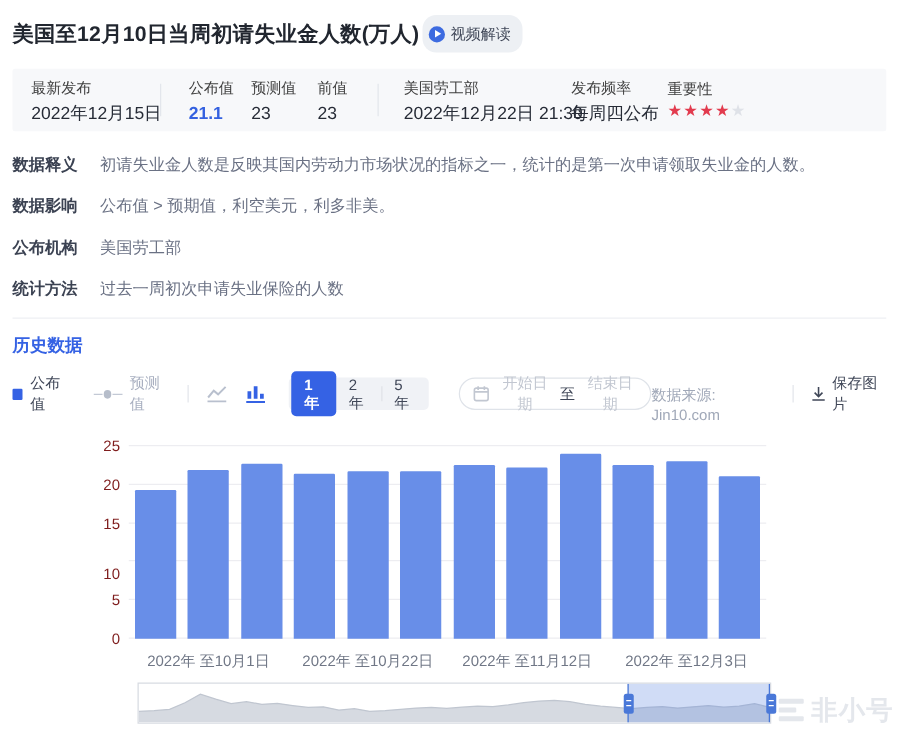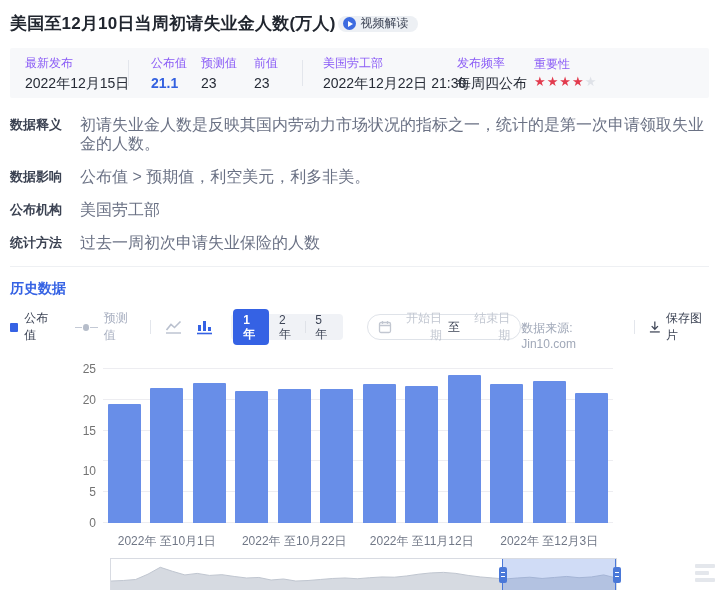--- a/index.html
+++ b/index.html
@@ -4,41 +4,41 @@
 <style>
   * { margin:0; padding:0; box-sizing:border-box; }
   html,body { width:719px; height:590px; background:#fff; overflow:hidden;
     font-family:"Liberation Sans","DejaVu Sans",sans-serif; color:#2a2f3a; }
   .page { position:relative; width:719px; height:590px; padding:12px 10px 0 10px; }
 
   
   .title-row { display:flex; align-items:center; gap:2px; }
   .page-title { font-size:17px; font-weight:bold; color:#21262f; letter-spacing:.2px; }
   .video-badge { display:inline-flex; align-items:center; gap:5px; background:#edf0f4;
-    border-radius:11px; height:16px; padding:0 9px 0 5px; font-size:12px; color:#3f4657; cursor:pointer;justify-content:space-between; }
+    border-radius:11px; height:30px; padding:0 9px 0 5px; font-size:12px; color:#3f4657; cursor:pointer;justify-content:space-between; }
   .play-icon { width:13px; height:13px; border-radius:50%; background:#3d6be0; position:relative; }
   .play-icon::after { content:""; position:absolute; left:5px; top:3.5px; border-left:5px solid #fff;
     border-top:3px solid transparent; border-bottom:3px solid transparent; }
 
   
   .stats-bar { margin-top:13px; background:#f7f8fa; border-radius:2px; height:50px;
     display:flex; align-items:center; padding:0 15px; }
   .stat-col { display:flex; flex-direction:column; justify-content:center; }
-  .stat-label { font-size:12px; color:#8b5cf6; line-height:14px; }
+  .stat-label { font-size:12px; color:#404040; line-height:14px; }
   .stat-value { font-size:14px; color:#262b36; margin-top:5px; line-height:16px; white-space:nowrap; }
   .stat-value.blue { color:#3461e0; font-weight:bold; }
   .v-div { width:1px; height:26px; background:#e3e6ec; }
   .stars { margin-top:3px; font-size:13px; letter-spacing:1px; line-height:16px; }
   .star-on { color:#e23b4e; } .star-off { color:#dfe2e8; }
 
   
   .desc-section { margin-top:17px; }
   .desc-row { display:flex; margin-bottom:14px; line-height:19px; }
   .desc-label { width:56px; flex:0 0 56px; margin-right:14px; font-size:13px; font-weight:bold; color:#3b4252; }
-  .desc-text { font-size:16px; color:#6a7184; }
+  .desc-text { font-size:13px; color:#6a7184; }
 
   .hr { border:none; border-top:1px solid #eef0f3; margin-top:12px; }
 
   .section-title { margin-top:13px; font-size:14px; font-weight:bold; color:#3562e4; }
 
   
   .toolbar { margin-top:15px; display:flex; align-items:center; height:28px; }
   .legend-item { display:flex; align-items:center; cursor:pointer; }
   .legend-sq { width:9px; height:9px; background:#3562e4; border-radius:1px; margin-right:6px; }
   .legend-label { font-size:12px; color:#3f4657; }
@@ -49,33 +49,33 @@
   .chart-type { display:flex; align-items:center; gap:14px; }
   .ct-btn { cursor:pointer; display:flex; }
   .year-group { display:flex; align-items:center; background:#f0f2f6; border-radius:4px;
     padding:2px; margin-left:18px; height:26px; }
   .year-btn { font-size:12px; color:#3f4657; padding:4px 10px; border-radius:4px; cursor:pointer;
     position:relative; line-height:14px; }
   .year-btn.active { background:#3562e4; color:#fff; font-weight:bold; }
   .year-sep { width:1px; height:12px; background:#dfe2e8; }
   .date-range { margin-left:24px; width:166px; height:26px; border:1px solid #dfe3e9; border-radius:14px;
     display:flex; align-items:center; padding:0 10px; gap:6px; cursor:text; }
-  .date-ph { font-size:12px; color:#c2c7d1; flex:1; text-align:right; }
+  .date-ph { font-size:12px; color:#c2c7d1; flex:1; text-align:center; }
   .date-to { font-size:12px; color:#3f4657; }
   .toolbar-right { margin-left:auto; display:flex; align-items:center; }
   .source-label { font-size:12px; color:#a0a8b8;margin-top:16px; }
   .save-btn { display:flex; align-items:center; gap:5px; cursor:pointer; }
   .save-label { font-size:12px; color:#3f4657; }
 
   
   .chart { position:relative; margin-top:13px; height:198px; }
   .plot { position:absolute; left:93px; top:15px; width:510px; height:154px; }
   .gridline { position:absolute; left:0; right:0; height:1px; background:#ededf1; }
   .bar { position:absolute; bottom:0; width:33px; background:#688ee8; border-radius:1px 1px 0 0; }
-  .y-tick { position:absolute; left:48px; width:38px; text-align:right; font-size:12px; color:#737373; }
+  .y-tick { position:absolute; left:48px; width:38px; text-align:right; font-size:12px; color:#7f1d1d; }
   .x-tick { position:absolute; font-size:12px; color:#707786; white-space:nowrap; transform:translateX(-50%); }
   .watermark { position:absolute; left:50%; top:45%; transform:translate(-50%,-50%);
     display:flex; align-items:center; gap:6px; color:#8c96ac; opacity:.18; pointer-events:none; }
   .wm-circle { width:18px; height:18px; border:2px solid #8c96ac; border-radius:50%; position:relative; }
   .wm-circle::after { content:""; position:absolute; right:-3px; bottom:-2px; width:7px; height:2px;
     background:#8c96ac; transform:rotate(45deg); }
   .wm-text { font-size:15px; font-weight:bold; letter-spacing:2px; }
 
   
   .nav-wrap { position:relative; margin:6px 0 0 100px; width:507px; height:33px; }
@@ -265,15 +265,16 @@
     <div class="nav-handle" style="left: 392.925px;"></div>
     <div class="nav-handle" style="left: 507px;"></div>
   </div>
 
   <div class="site-watermark">
     <span class="swm-logo">
         <span></span>
         <span></span>
         <span></span>
       </span>
+    <span class="swm-text">非小号</span>
   </div>
 
 </div>
 
 </body></html>

